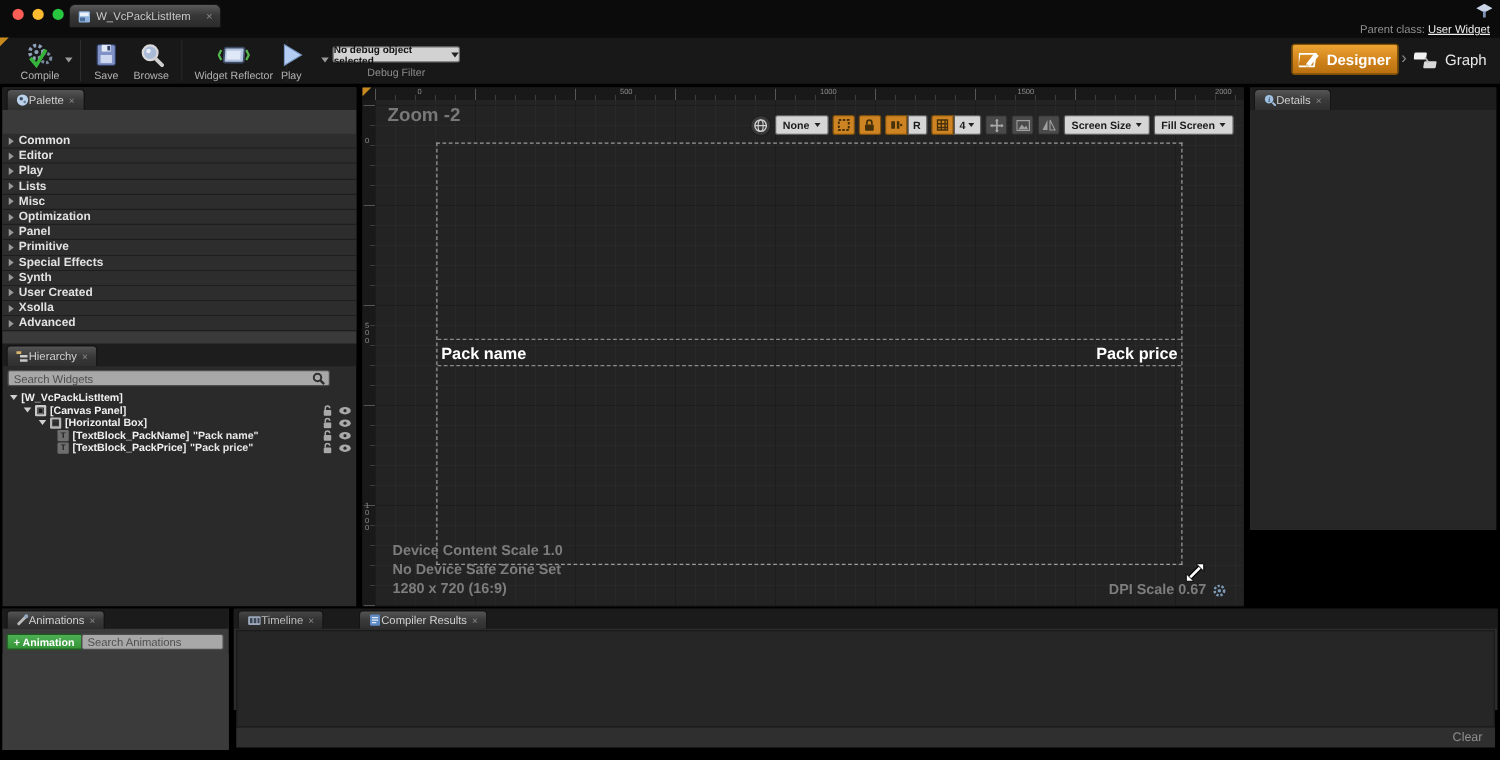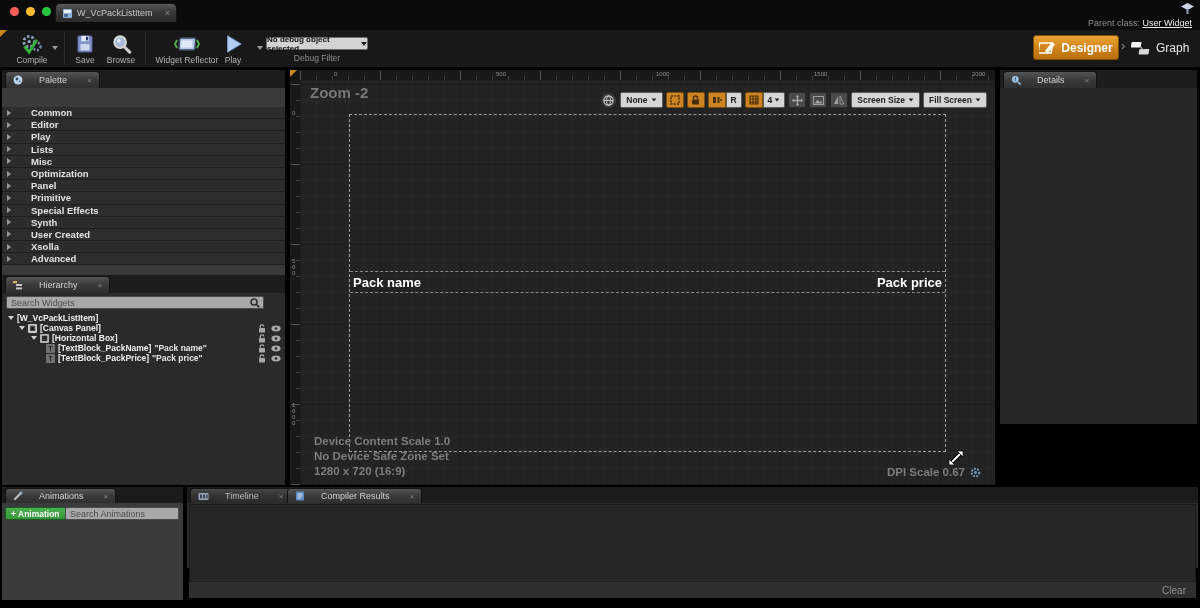--- a/index.html
+++ b/index.html
@@ -33,35 +33,35 @@
   #designer-btn { left:1033px; top:5px; width:86px; height:25px; border-radius:3px;
     background:linear-gradient(#eda433,#cf821a 55%,#b9700f); border:1px solid #7e5107;
     display:flex; align-items:center; justify-content:center; gap:5px; color:#fff; font-weight:bold; font-size:12px; }
   #mode-sep { left:1121px; top:8px; color:#8e8e8e; font-size:13px; }
   #graph-btn { left:1131px; top:7px; height:22px; display:flex; align-items:center; gap:5px; color:#e9e9e9; font-size:12px; }
 
   
   .panel { position:absolute; background:#2a2a2a; }
   .tabstrip { position:absolute; left:0; top:0; right:0; height:18px; background:#1d1d1d; }
   .ptab { position:absolute; top:1px; height:17px; border-radius:4px 4px 0 0; border:1px solid #141414; border-bottom:none;
-    background:linear-gradient(#555,#3a3a3a 50%,#2f2f2f); display:flex; align-items:center; gap:16px; padding:0 7px;
+    background:linear-gradient(#555,#3a3a3a 50%,#2f2f2f); display:flex; align-items:center; gap:0; padding:0 7px;
     font-size:9px; color:#d2d2d2; }
   .ptab.dim { background:linear-gradient(#474747,#323232 50%,#2a2a2a); color:#bdbdbd; }
   .ptab .close { color:#8a8a8a; font-size:8px; margin-left:4px; }
   .searchbox { position:absolute; height:13px; background:#a8a8a8; border:1px solid #4c4c4c; border-radius:2px; display:flex; align-items:center; }
   .searchbox input { flex:1; height:11px; border:none; outline:none; background:transparent; font-family:"Liberation Sans",sans-serif;
     font-size:9px; color:#333; padding:0 4px; }
   .searchbox input::placeholder { color:#4e4e4e; opacity:1; }
   .mag { flex:0 0 auto; margin-right:3px; }
 
   
   #palette { left:2px; top:70px; width:283px; height:205px; background:#3a3a3a; }
   #palette .body { position:absolute; left:0; top:18px; right:0; bottom:0; background:#3a3a3a; }
   .prow { position:relative; height:12.2px; background:#2d2d2d; border-bottom:1px solid rgba(0,0,0,0.35);
-    display:flex; align-items:center; gap:20px; padding-left:5px; }
+    display:flex; align-items:center; gap:4px; padding-left:5px; }
   .prow .tri { width:0; height:0; border-left:4px solid #9a9a9a; border-top:3px solid transparent; border-bottom:3px solid transparent; }
   .prow .lbl { font-size:9.5px; font-weight:bold; color:#e2e2e2; }
 
   
   #hierarchy { left:2px; top:275px; width:283px; height:210px; background:#2a2a2a; }
   .hrow { position:absolute; height:10px; left:0; right:0; display:flex; align-items:center; gap:3px; font-size:8.5px; font-weight:bold; color:#f0f0f0; }
   .hrow .tri-open { width:0; height:0; border-top:4px solid #cfcfcf; border-left:3px solid transparent; border-right:3px solid transparent; }
   .hrow .suffix { font-weight:bold; color:#e8e8e8; }
   .hrow .rowicons { position:absolute; right:4px; display:flex; gap:5px; align-items:center; }
   .miniicon { width:9px; height:9px; background:#6f6f6f; color:#1d1d1d; font-size:6.5px; font-weight:bold;

